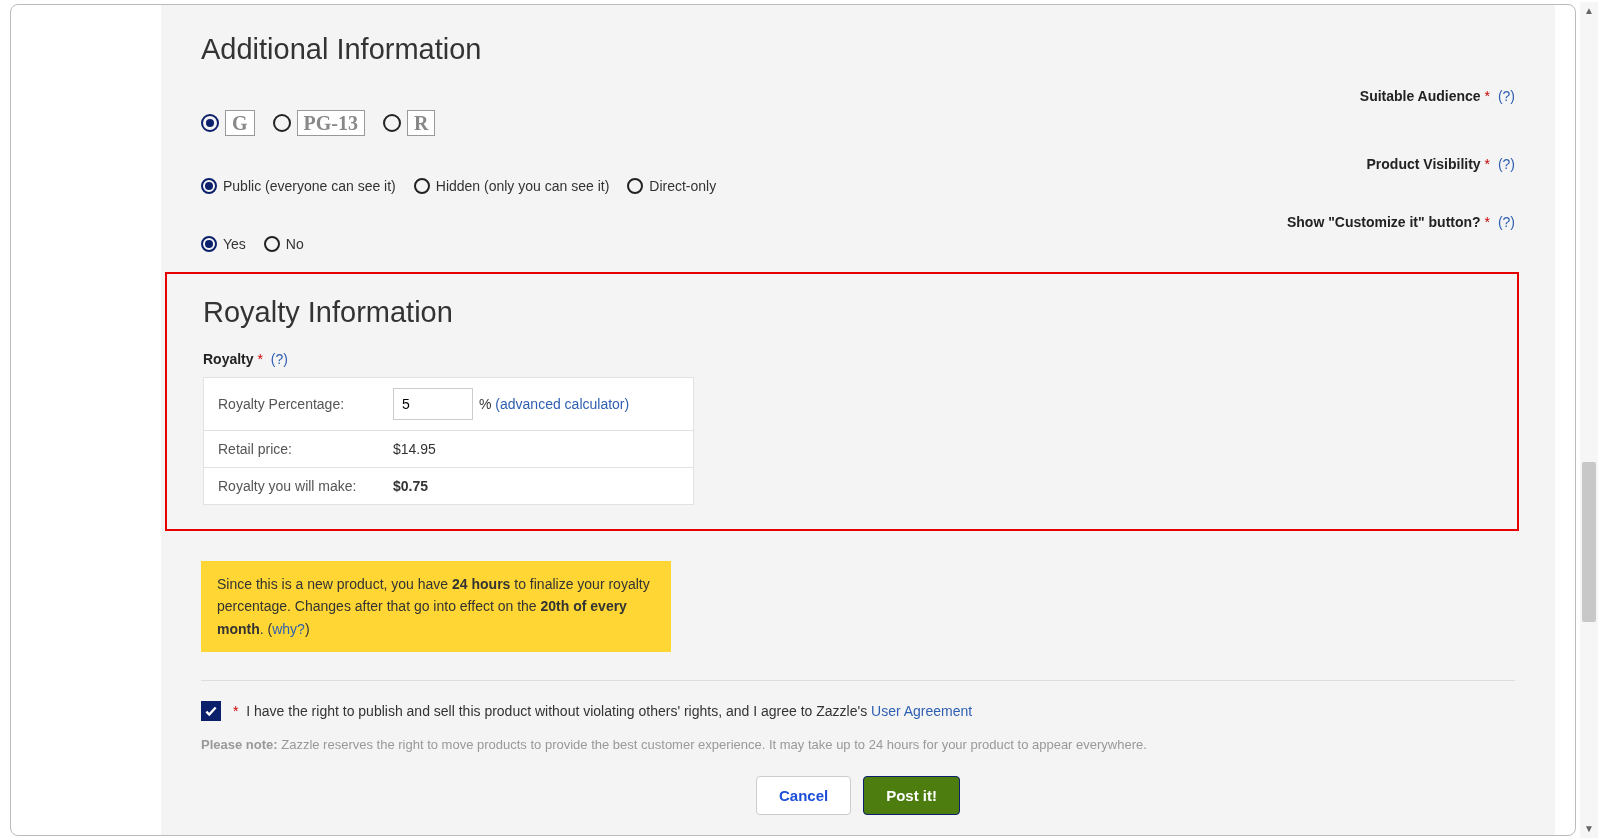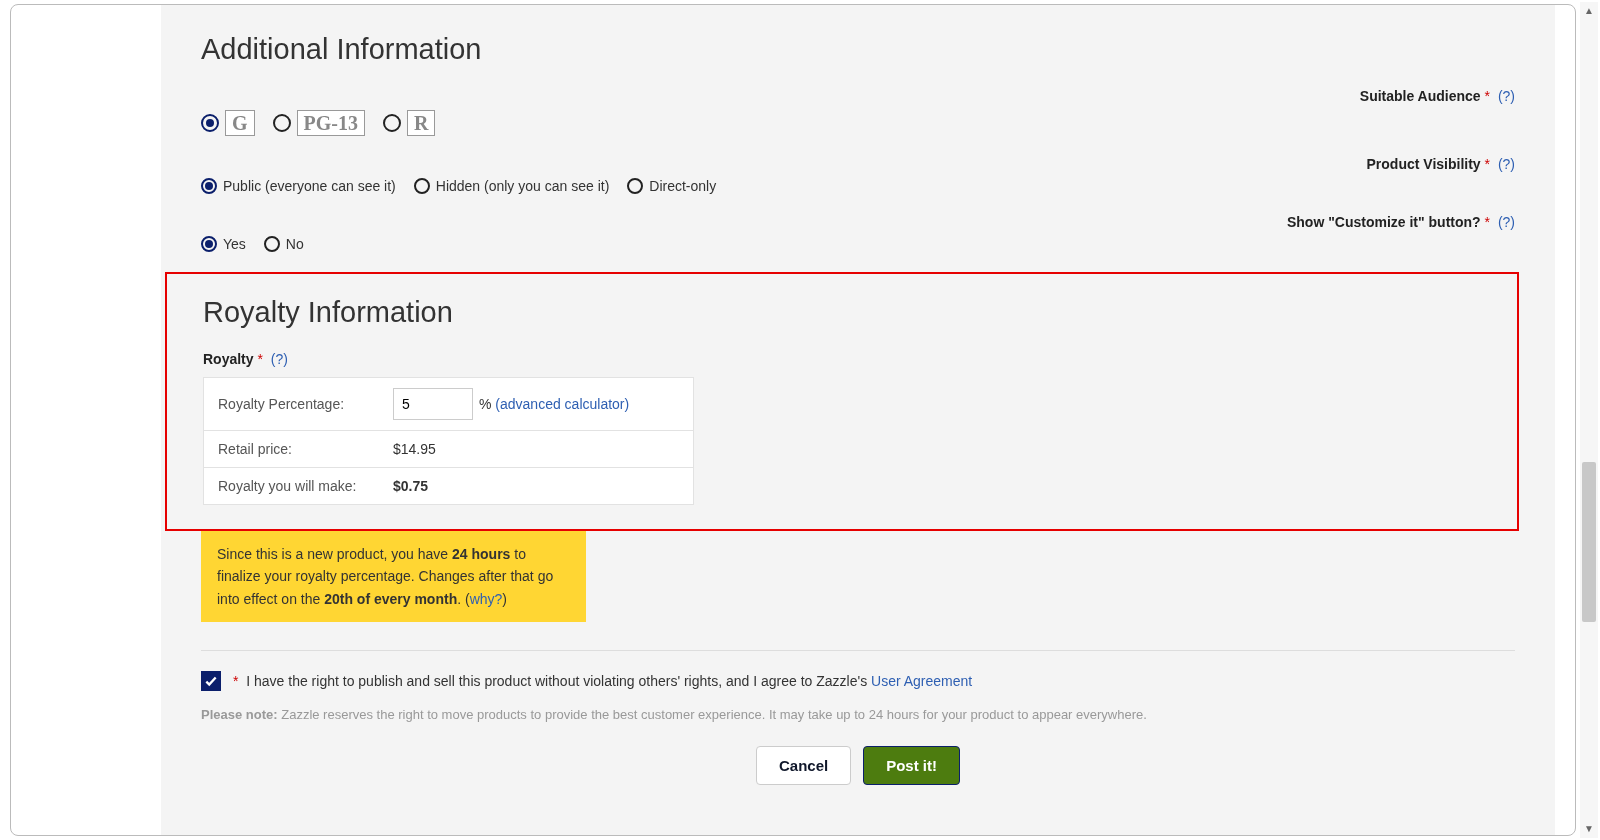--- a/index.html
+++ b/index.html
@@ -120,25 +120,26 @@
   .num-input {
     width: 80px;
     padding: 7px 8px;
     border: 1px solid #ccc;
     font-size: 14px;
     margin-right: 6px;
   }
   .link { color: #2e5fb2; cursor: pointer; }
   .notice {
     background: #ffd633;
-    width: 385px;
+    width: 470px;
     padding: 12px 16px;
     font-size: 14px;
     color: #333;
     line-height: 1.6;
+    margin-top: 30px;
   }
   hr.sep {
     border: none;
     border-top: 1px solid #ddd;
     margin: 28px 0 20px 0;
   }
   .agree-row {
     display: flex;
     align-items: center;
     gap: 12px;
@@ -166,21 +167,21 @@
     gap: 12px;
   }
   .btn {
     padding: 10px 22px;
     border-radius: 4px;
     font-size: 15px;
     font-weight: 700;
     cursor: pointer;
     border: 1px solid #ccc;
     background: #fff;
-    color: #0f172a;
+    color: #1d4ed8;
   }
   .btn.primary {
     background: #4d7c0f;
     border-color: #0b1f6b;
     color: #fff;
   }
   
   .fake-scroll {
     position: absolute;
     right: 2px;

